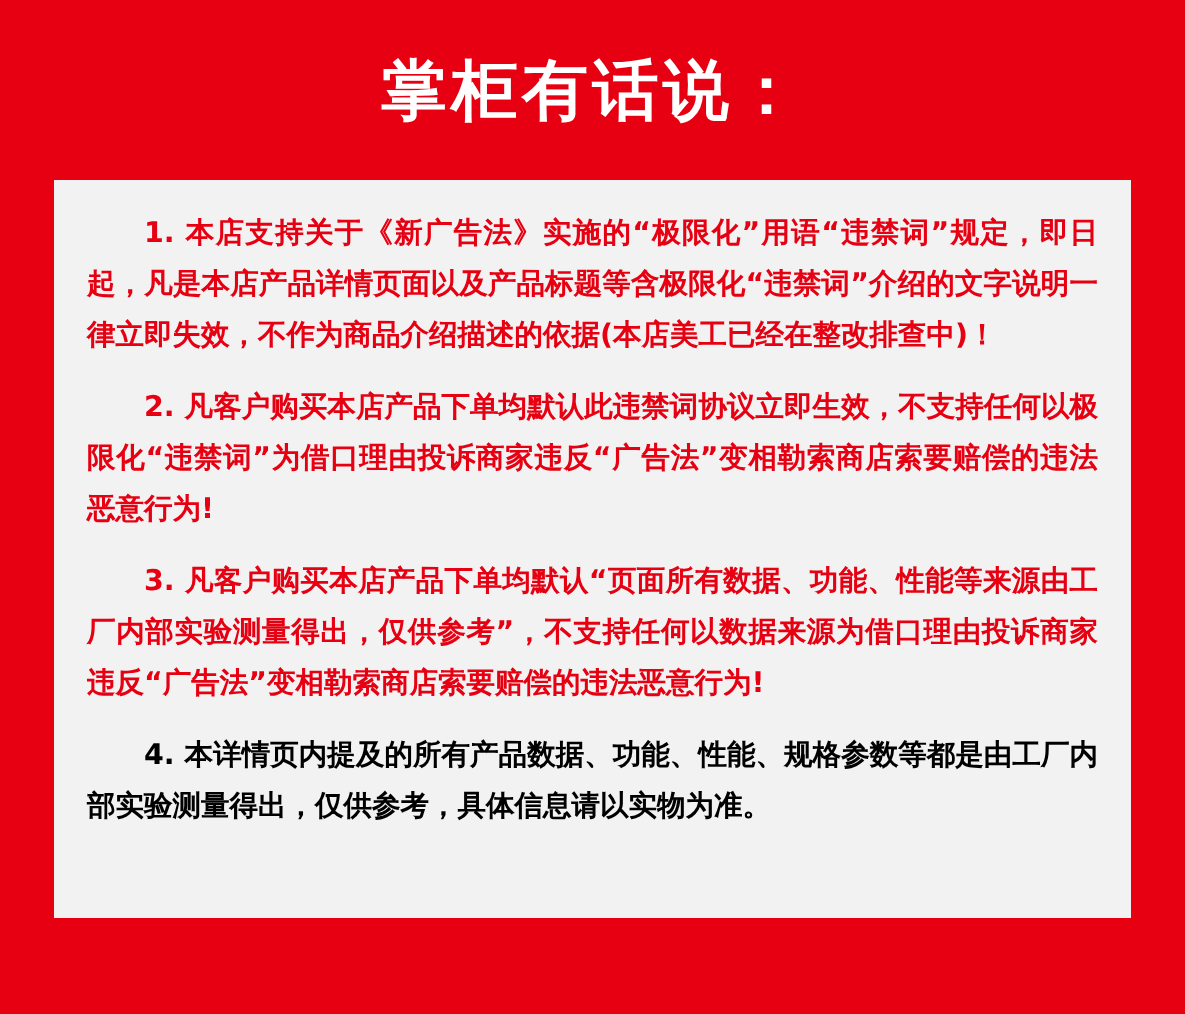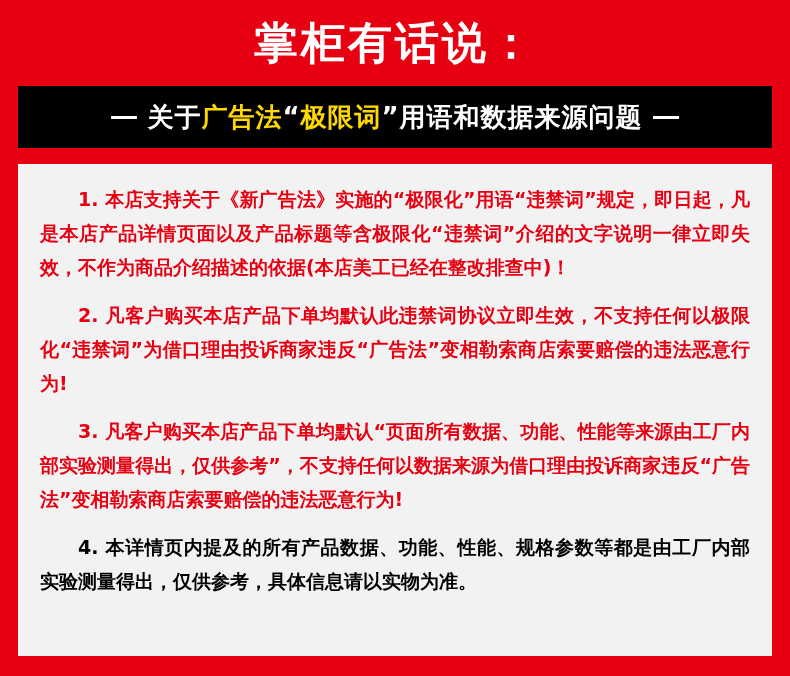--- a/index.html
+++ b/index.html
@@ -11,21 +11,21 @@
     height: 676px;
     background: #ffffff;
     font-family: "DejaVu Sans", "Liberation Sans", sans-serif;
     overflow: hidden;
   }
   .poster {
     width: 790px;
     height: 676px;
     background: #e60012;
     box-sizing: border-box;
-    padding: 0;
+    padding: 18px;
     position: relative;
   }
   
   .header-bar {
     height: 86px;
     display: flex;
     align-items: center;
     justify-content: center;
   }
   .header-title {
@@ -92,27 +92,20 @@
 </style>
 </head>
 <body>
 
 <div class="poster">
 
   <div class="header-bar">
     <div class="header-title">掌柜有话说：</div>
   </div>
 
-  <div class="subbanner">
-    <span class="dash"></span>
-    <span class="subbanner-text">
-      <span>关于</span><span class="hl">广告法</span><span>“</span><span class="hl">极限词</span><span>”用语和数据来源问题</span>
-    </span>
-    <span class="dash"></span>
-  </div>
 
   <div class="content">
     <p class="para red">1. 本店支持关于《新广告法》实施的“极限化”用语“违禁词”规定，即日起，凡是本店产品详情页面以及产品标题等含极限化“违禁词”介绍的文字说明一律立即失效，不作为商品介绍描述的依据(本店美工已经在整改排查中)！</p>
     <p class="para red">2. 凡客户购买本店产品下单均默认此违禁词协议立即生效，不支持任何以极限化“违禁词”为借口理由投诉商家违反“广告法”变相勒索商店索要赔偿的违法恶意行为!</p>
     <p class="para red">3. 凡客户购买本店产品下单均默认“页面所有数据、功能、性能等来源由工厂内部实验测量得出，仅供参考”，不支持任何以数据来源为借口理由投诉商家违反“广告法”变相勒索商店索要赔偿的违法恶意行为!</p>
     <p class="para black">4. 本详情页内提及的所有产品数据、功能、性能、规格参数等都是由工厂内部实验测量得出，仅供参考，具体信息请以实物为准。</p>
   </div>
 
 </div>
 

